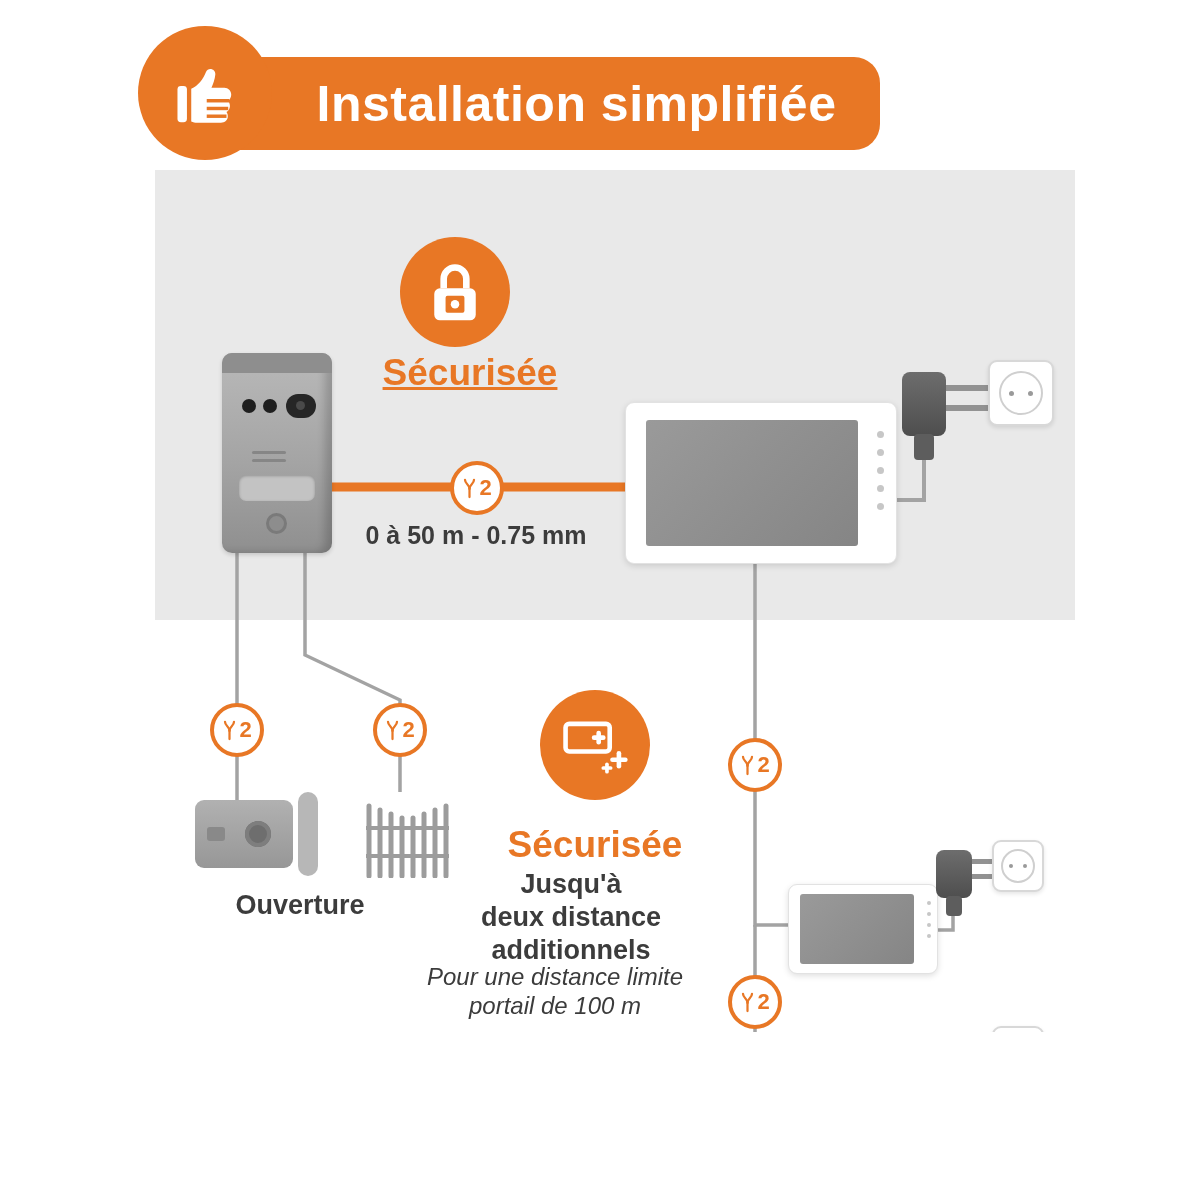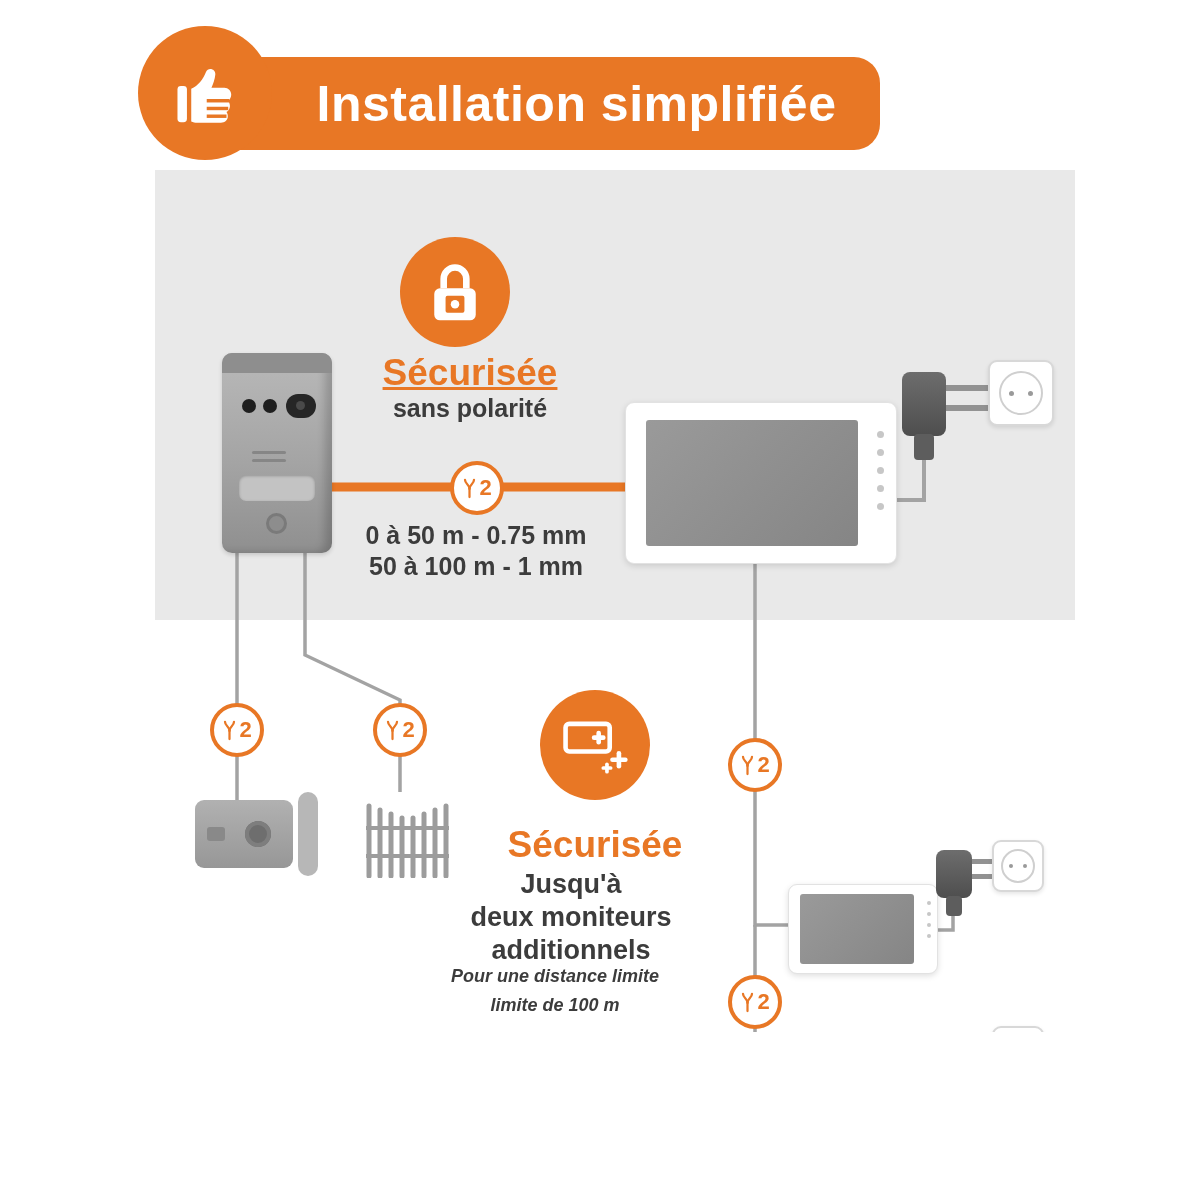--- a/index.html
+++ b/index.html
@@ -30,21 +30,21 @@
   svg.lines{position:absolute;left:0;top:0;z-index:1;}
 
   
   .tblock{position:absolute;text-align:center;color:var(--text);z-index:2;}
   .secure-heading{left:310px;top:352px;width:320px;color:var(--orange);font-size:37px;font-weight:bold;text-decoration:underline;}
   .secure-sub{left:310px;top:394px;width:320px;font-size:25px;font-weight:bold;}
   .wire-spec{left:336px;top:520px;width:280px;font-size:25px;font-weight:bold;line-height:31px;}
   .opening-caption{left:160px;top:888px;width:280px;font-size:27px;font-weight:bold;line-height:34px;}
   .evo-heading{left:440px;top:824px;width:310px;color:var(--orange);font-size:37px;font-weight:bold;}
   .evo-lines{left:416px;top:868px;width:310px;font-size:27px;font-weight:bold;line-height:33px;}
-  .evo-note{left:400px;top:962px;width:310px;font-size:18px;font-weight:bold;font-style:italic;line-height:29px;}
+  .evo-note{left:400px;top:962px;width:310px;font-size:24px;font-weight:normal;font-style:italic;line-height:29px;}
 
   
   .badge{position:absolute;width:54px;height:54px;border-radius:50%;background:#fff;
          border:4px solid var(--orange);box-sizing:border-box;display:flex;align-items:center;
          justify-content:center;gap:2px;z-index:3;}
   .badge-num{color:var(--orange);font-weight:bold;font-size:22px;line-height:1;}
   .wire-glyph{width:15px;height:24px;}
   .wire-glyph path{stroke:var(--orange);stroke-width:3;fill:none;stroke-linecap:round;}
 
   
@@ -167,24 +167,22 @@
 
   <div class="icon-circle padlock-circle">
     <svg width="58" height="66" viewBox="0 0 60 70">
       <path d="M18 31 v-10 a12 12 0 0 1 24 0 v10" stroke="#fff" stroke-width="7" fill="none"></path>
       <rect x="8" y="31" width="44" height="34" rx="6" fill="#fff"></rect>
       <rect x="20" y="39" width="20" height="18" rx="2" fill="#E87725"></rect>
       <circle cx="30" cy="48" r="4.5" fill="#fff"></circle>
     </svg>
   </div>
   <div class="tblock secure-heading">Sécurisée</div>
-  <div class="tblock secure-sub">sans polarité</div>
   <div class="tblock wire-spec">
     <div>0 à 50 m - 0.75 mm</div>
-    <div>50 à 100 m - 1 mm</div>
   </div>
 
   <div class="door-station">
     <div class="ds-visor"></div>
     <span class="ds-hole h1"></span>
     <span class="ds-hole h2"></span>
     <div class="ds-lens"></div>
     <div class="ds-slot s1"></div>
     <div class="ds-slot s2"></div>
     <div class="ds-plate"></div>
@@ -271,46 +269,47 @@
       <line x1="62" y1="22" x2="62" y2="84"></line>
       <line x1="73" y1="18" x2="73" y2="84"></line>
       <line x1="84" y1="14" x2="84" y2="84"></line>
     </g>
     <g stroke="#9c9c9c" stroke-width="4">
       <line x1="4" y1="36" x2="87" y2="36"></line>
       <line x1="4" y1="64" x2="87" y2="64"></line>
     </g>
   </svg>
   <div class="tblock opening-caption">
+    <div>Ouverture</div>
   </div>
 
   <div class="icon-circle evo-circle">
     <svg width="92" height="92" viewBox="0 0 100 100">
       <rect x="18" y="27" width="48" height="30" rx="4" fill="none" stroke="#fff" stroke-width="5"></rect>
       <g stroke="#fff" stroke-width="5" stroke-linecap="round">
         <line x1="49" y1="42" x2="59" y2="42"></line>
           <line x1="54" y1="37" x2="54" y2="47"></line>
         <line x1="69" y1="66" x2="83" y2="66"></line>
           <line x1="76" y1="59" x2="76" y2="73"></line>
       </g>
       <g stroke="#fff" stroke-width="4" stroke-linecap="round">
         <line x1="59" y1="75" x2="67" y2="75"></line>
           <line x1="63" y1="71" x2="63" y2="79"></line>
       </g>
     </svg>
   </div>
   <div class="tblock evo-heading">Sécurisée</div>
   <div class="tblock evo-lines">
     <div>Jusqu'à</div>
-    <div>deux moniteurs</div>
+    <div>deux distance</div>
     <div>additionnels</div>
   </div>
   <div class="tblock evo-note">
     <div>Pour une distance limite</div>
-    <div>limite de 100 m</div>
+    <div>portail de 100 m</div>
   </div>
 
   <div class="monitor monitor-sub monitor-sub1">
     <div class="screen"></div>
     <div class="controls">
       <span class="dot"></span>
         <span class="dot"></span>
         <span class="dot"></span>
         <span class="dot"></span>
     </div>

